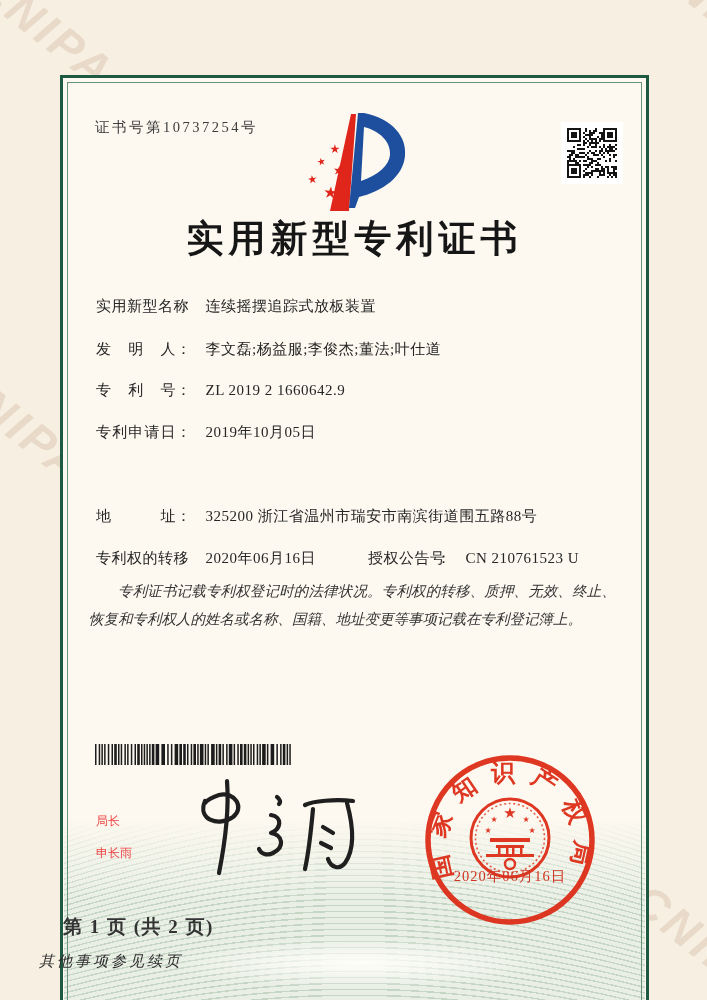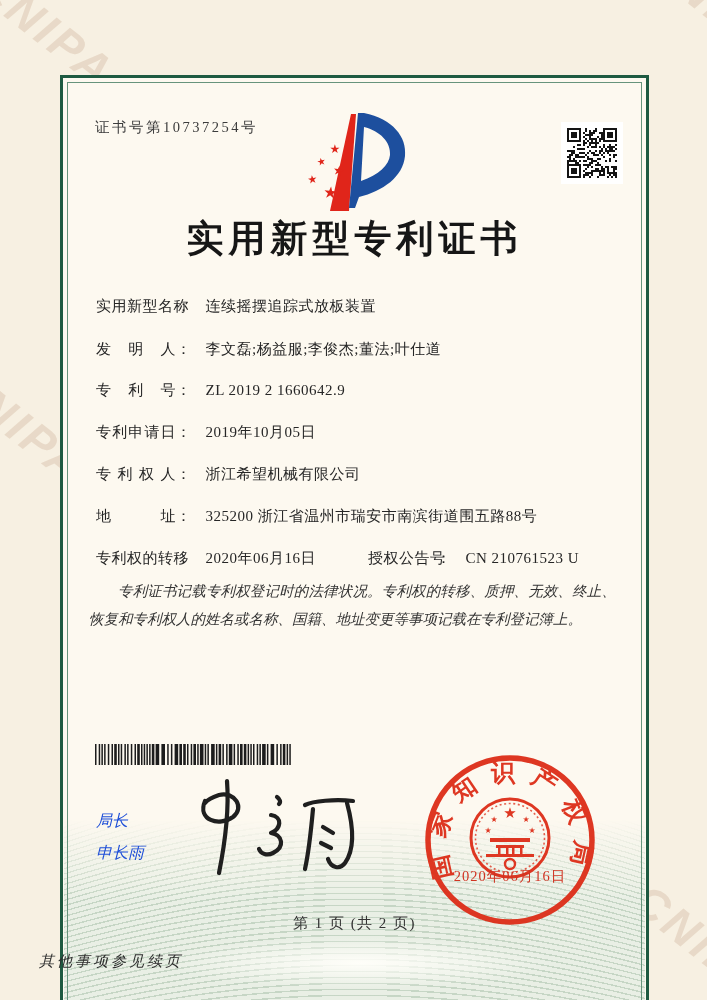--- a/index.html
+++ b/index.html
@@ -28,25 +28,25 @@
          font-size:37px;font-weight:bold;letter-spacing:5px;color:#161616;}
   .row{position:absolute;left:33px;font-size:15px;color:#262626;white-space:nowrap;letter-spacing:.5px;}
   .lbl{display:inline-block;width:80px;text-align:justify;text-align-last:justify;}
   .lbl2{display:inline-block;width:68px;text-align:justify;text-align-last:justify;}
   .val{margin-left:14px;}
   .pair2{position:absolute;left:272px;top:0;}
   .paras{position:absolute;left:26px;top:500px;width:527px;font-size:14.5px;line-height:27.5px;
          text-align:justify;color:#333;font-style:italic;}
   .paras p{margin:0;text-indent:2em;}
   .barcode{position:absolute;left:32px;top:666px;width:197px;height:21px;}
-  .signer{position:absolute;left:33px;top:727px;font-size:16px;line-height:32px;color:#1d4ed8;font-style:italic;}
+  .signer{position:absolute;left:33px;top:727px;font-size:12px;line-height:32px;color:#ef4444;}
   .signature{position:absolute;left:122px;top:697px;width:190px;height:105px;}
   .seal{position:absolute;left:359px;top:674px;width:176px;height:176px;opacity:.95;}
-  .page-note{position:absolute;left:0;right:0;top:836px;text-align:center;font-size:15px;
-             letter-spacing:1.5px;color:#333;}
+  .page-note{position:absolute;left:0;right:0;top:836px;text-align:left;font-size:19px;
+             letter-spacing:1.5px;color:#333;font-weight:bold;}
   .flourish{position:absolute;bottom:-4px;width:64px;height:76px;}
   .flourish.left{left:-3px;}
   .flourish.right{right:-3px;transform:scaleX(-1);}
   .footer-glow{position:absolute;left:170px;top:938px;width:380px;height:50px;
     background:radial-gradient(ellipse at center,#fffef9 0%,rgba(255,254,249,0) 72%);}
   .footer-note{position:absolute;left:0;right:0;top:952px;text-align:left;font-size:15px;
                letter-spacing:3px;color:#2e2e2e;font-style:italic;padding-left:39px;}
 </style>
 </head>
 <body>
@@ -395,23 +395,20 @@
     </div>
     <div class="row" style="top:262px">
       <span class="lbl">发明人</span><span>：</span><span class="val">李文磊;杨益服;李俊杰;董法;叶仕道</span>
     </div>
     <div class="row" style="top:303px">
       <span class="lbl">专利号</span><span>：</span><span class="val">ZL 2019 2 1660642.9</span>
     </div>
     <div class="row" style="top:345px">
       <span class="lbl">专利申请日</span><span>：</span><span class="val">2019年10月05日</span>
     </div>
-    <div class="row" style="top:387px">
-      <span class="lbl">专利权人</span><span>：</span><span class="val">浙江希望机械有限公司</span>
-    </div>
     <div class="row" style="top:429px">
       <span class="lbl">地址</span><span>：</span><span class="val">325200 浙江省温州市瑞安市南滨街道围五路88号</span>
     </div>
     <div class="row" style="top:471px">
       <span class="lbl">专利权的转移</span><span>：</span><span class="val">2020年06月16日</span>
       <span class="pair2">
         <span class="lbl2">授权公告号</span><span>：</span><span class="val">CN 210761523 U</span>
       </span>
     </div>
 

